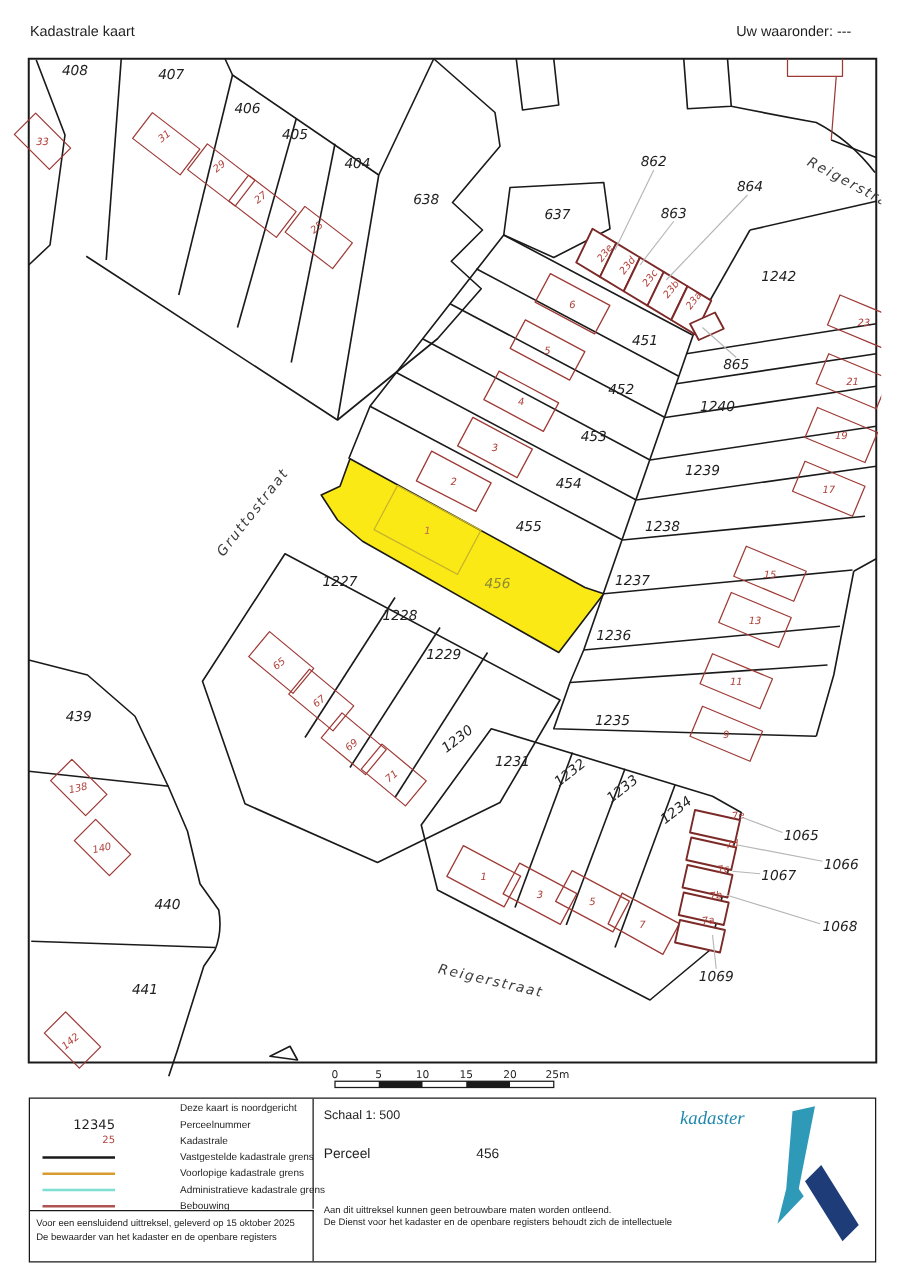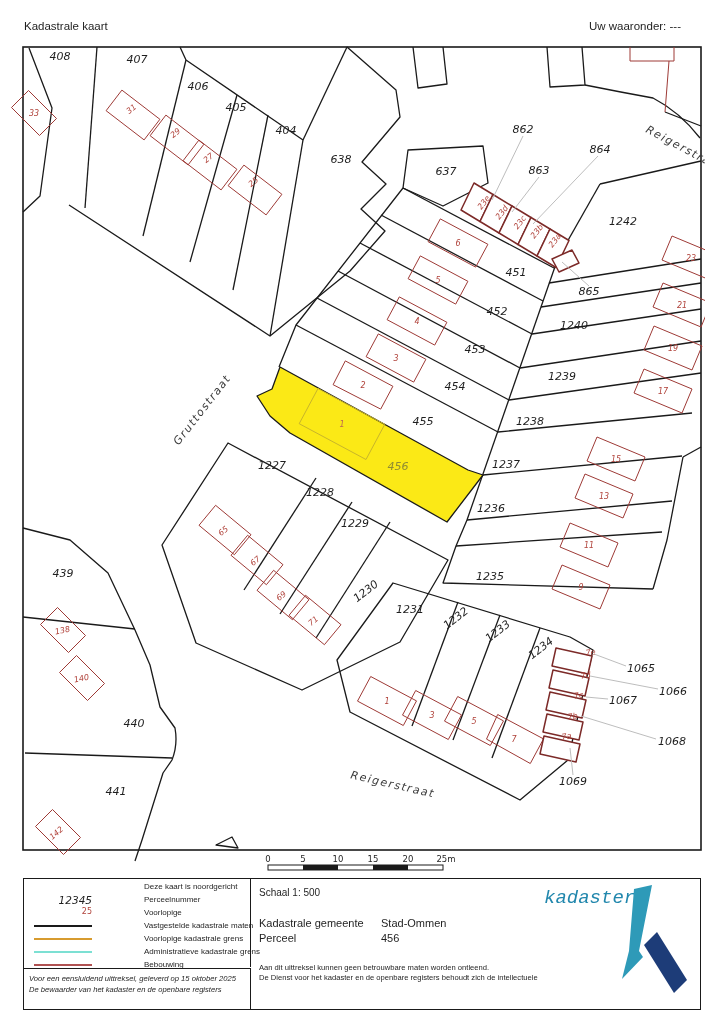--- a/index.html
+++ b/index.html
@@ -23,33 +23,33 @@
   .yellow{fill:#fbe916;stroke:#1a1a1a;stroke-width:1.3;stroke-linejoin:round;}
   .leader{stroke:#b5b5b5;stroke-width:0.9;fill:none;}
   .sb-num{font-size:8.5px;fill:#1f1f1f;text-anchor:middle;font-family:"DejaVu Sans",sans-serif;}
   
   #panel{position:absolute;left:23px;top:878px;width:676px;height:130px;border:1.5px solid #1a1a1a;background:#fff;}
   #legend{position:absolute;left:0;top:0;width:226px;height:88px;border-right:1px solid #1a1a1a;}
   #cert{position:absolute;left:0;top:89px;width:226px;height:40px;border-right:1px solid #1a1a1a;border-top:1px solid #1a1a1a;}
   .lrow{position:relative;height:11.5px;margin-top:1.5px;font-size:8px;color:#1f1f1f;}
   .lrow .sym{position:absolute;left:0;width:68px;text-align:right;top:0;}
   .lrow .lbl{position:absolute;left:76px;top:1px;white-space:nowrap;padding-left:44px;}
-  .sym-parcel{font-style:italic;font-size:10.5px;font-family:"DejaVu Sans",sans-serif;}
+  .sym-parcel{font-size:10.5px;font-family:"DejaVu Sans",sans-serif;}
   .sym-house{font-size:8px;color:#b0423a;font-family:"DejaVu Sans",sans-serif;}
   .sym-line{position:absolute;left:10px;top:5px;width:58px;height:2px;}
-  .cert-line{position:absolute;left:5px;font-size:7.6px;color:#1f1f1f;white-space:nowrap;font-style:italic;}
+  .cert-line{position:absolute;left:5px;font-size:7.6px;color:#1f1f1f;white-space:nowrap;}
   #details{position:absolute;left:235px;top:0;width:300px;height:100%;}
   #schaal{position:absolute;left:0;top:8px;font-size:10px;color:#1f1f1f;}
   .drow{position:relative;height:15px;font-size:11px;color:#1f1f1f;}
   .drow .dl{position:absolute;left:0;}
   .drow .dv{position:absolute;left:122px;}
   #drows{position:absolute;left:0;top:38px;width:100%;}
   #disclaimer{position:absolute;left:0;top:84px;width:105%;font-size:7.6px;color:#1f1f1f;line-height:1.28;}
   #logo{position:absolute;right:6px;top:4px;width:150px;height:120px;}
-  #logo-text{position:absolute;left:0;top:4px;font-family:Liberation Mono, monospace;font-style:italic;font-size:19px;color:#2187ad;}
+  #logo-text{position:absolute;left:0;top:4px;font-family:Liberation Serif, serif;font-style:italic;font-size:15px;color:#2187ad;}
   #scalebar{position:absolute;left:0;top:0;}
 </style>
 </head>
 <body>
 <div id="page">
 
 <div class="hdr" id="hdr-title">Kadastrale kaart</div>
 <div class="hdr" id="hdr-ref">Uw waaronder: ---</div>
 
 <div id="map-wrap">
@@ -287,25 +287,25 @@
     <div class="lrow">
       <span class="sym"></span>
           <span class="lbl">Deze kaart is noordgericht</span>
     </div>
     <div class="lrow">
       <span class="sym sym-parcel">12345</span>
       <span class="lbl">Perceelnummer</span>
     </div>
     <div class="lrow">
       <span class="sym sym-house">25</span>
-      <span class="lbl">Voorlopige</span>
+      <span class="lbl">Kadastrale</span>
     </div>
     <div class="lrow">
       <span class="sym-line" style="background: rgb(26, 26, 26);"></span>
-      <span class="lbl">Vastgestelde kadastrale maten</span>
+      <span class="lbl">Vastgestelde kadastrale grens</span>
     </div>
     <div class="lrow">
       <span class="sym-line" style="background: rgb(215, 155, 47);"></span>
       <span class="lbl">Voorlopige kadastrale grens</span>
     </div>
     <div class="lrow">
       <span class="sym-line" style="background: rgb(124, 224, 211);"></span>
       <span class="lbl">Administratieve kadastrale grens</span>
     </div>
     <div class="lrow">
@@ -314,24 +314,20 @@
     </div>
   </div>
   <div id="cert">
     <div class="cert-line" style="top:5px">Voor een eensluidend uittreksel, geleverd op 15 oktober 2025</div>
     <div class="cert-line" style="top:16px">De bewaarder van het kadaster en de openbare registers</div>
   </div>
   <div id="details">
     <div id="schaal">Schaal 1: 500</div>
     <div id="drows">
       <div class="drow">
-        <span class="dl">Kadastrale gemeente</span>
-            <span class="dv">Stad-Ommen</span>
-      </div>
-      <div class="drow">
         <span class="dl">Perceel</span>
             <span class="dv">456</span>
       </div>
     </div>
     <div id="disclaimer">
       <div>Aan dit uittreksel kunnen geen betrouwbare maten worden ontleend.</div>
       <div>De Dienst voor het kadaster en de openbare registers behoudt zich de intellectuele</div>
     </div>
   </div>
   <div id="logo">

